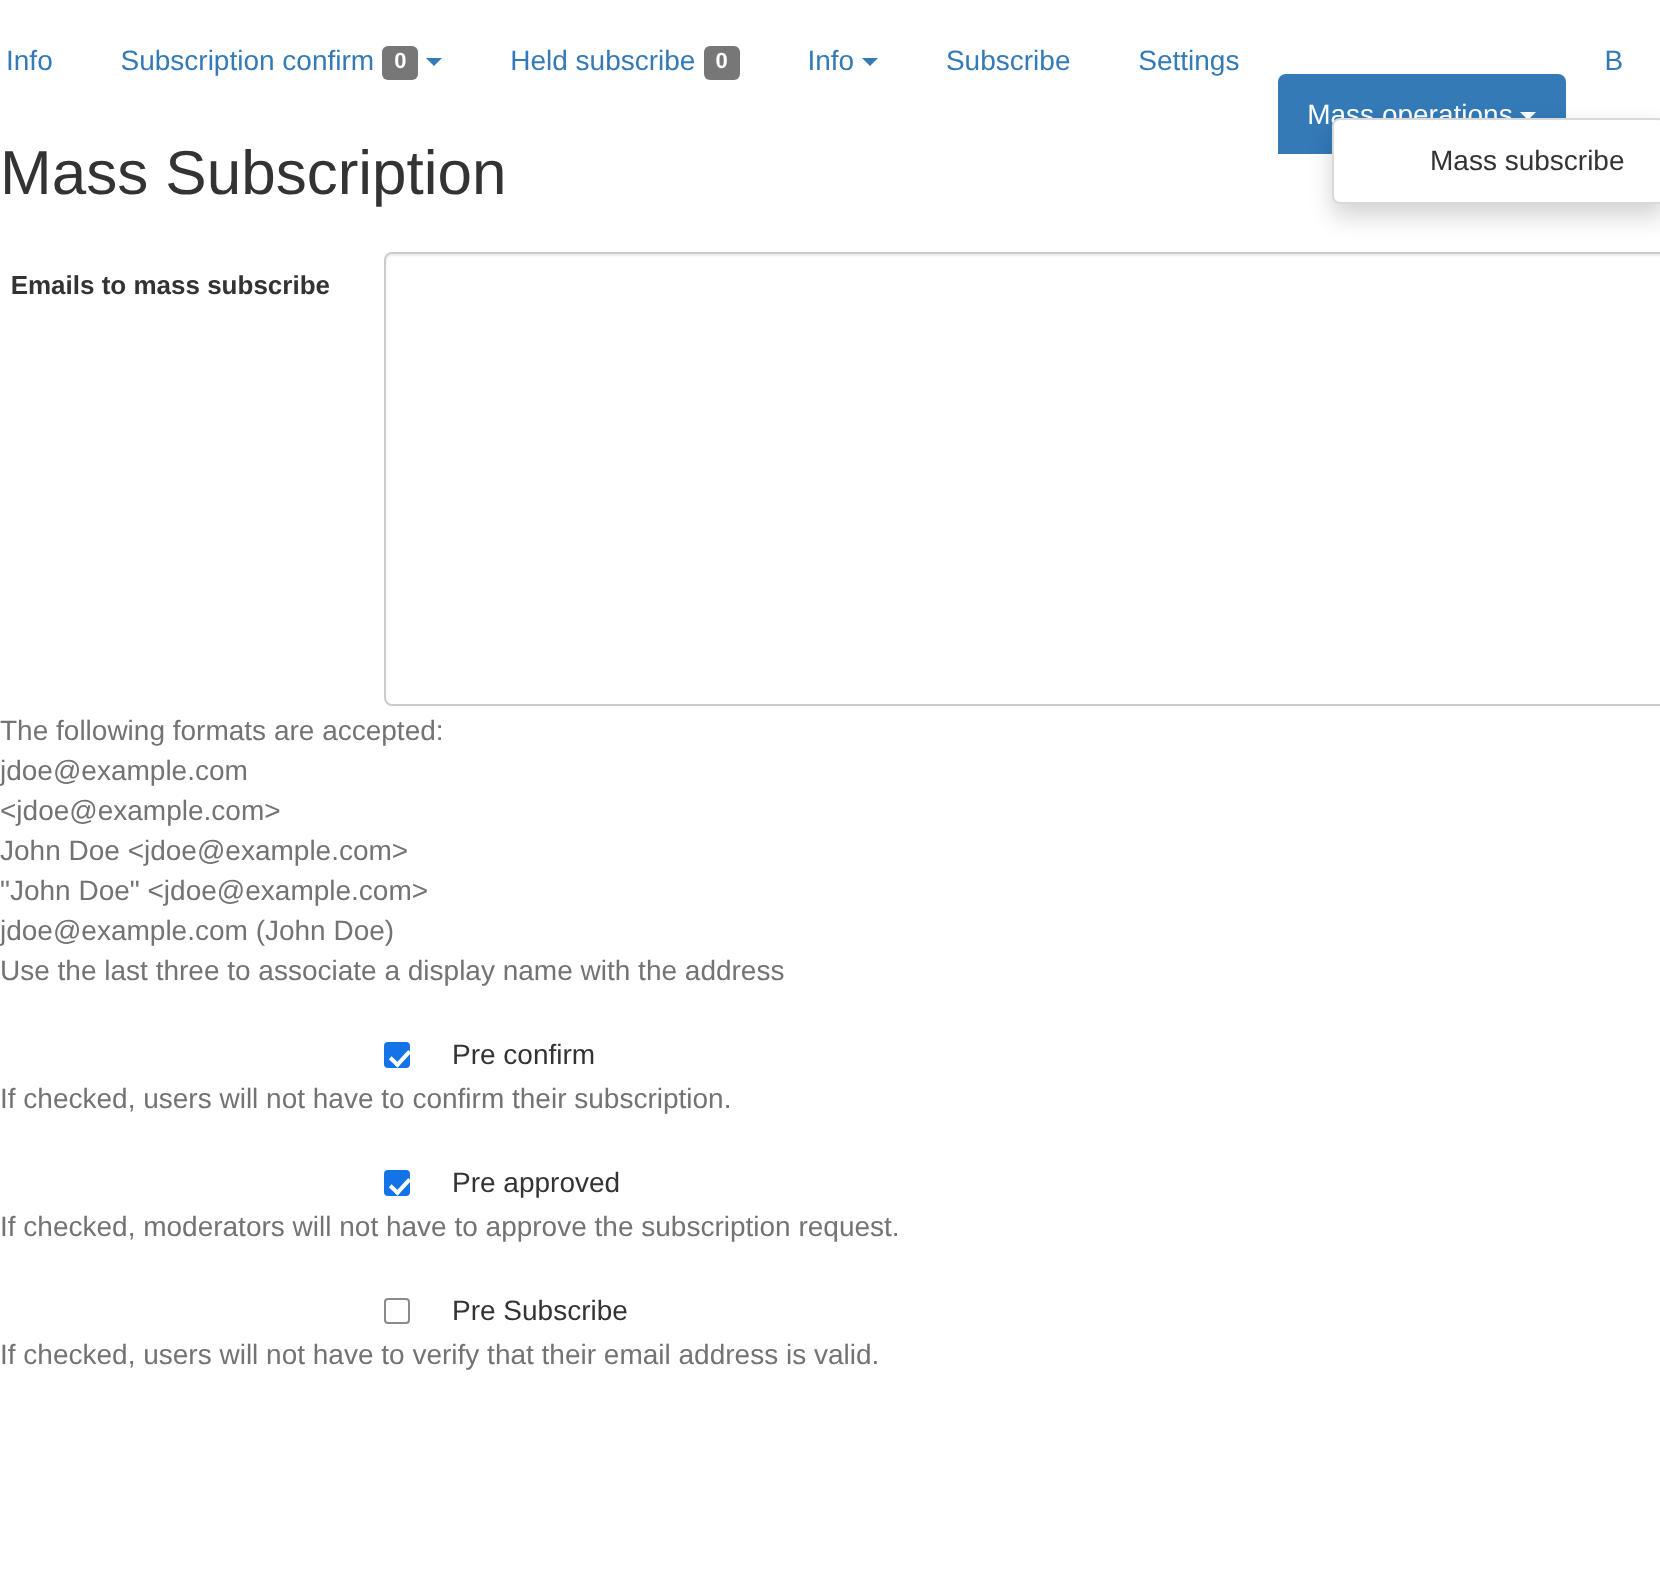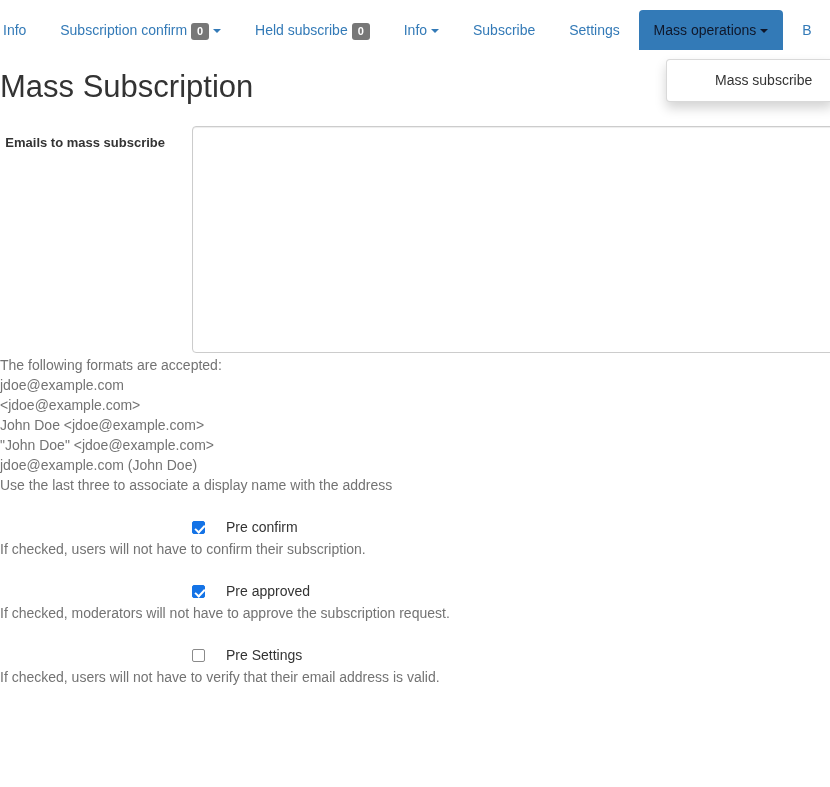--- a/index.html
+++ b/index.html
@@ -41,21 +41,22 @@
     font-size: 14px;
     color: #337ab7;
     text-decoration: none;
     line-height: 20px;
     border-radius: 4px 4px 0 0;
     vertical-align: top;
     cursor: pointer;
   }
   .nav-item.active {
     background: #337ab7;
-    color: #0f172a;
+    color: #ffffff;
+    margin-top: 27px;
   }
   .badge {
     display: inline-block;
     min-width: 10px;
     padding: 3px 6px;
     margin-left: 4px;
     font-size: 11px;
     font-weight: bold;
     line-height: 1;
     color: #ffffff;
@@ -290,21 +291,21 @@
       <div class="check-row">
         <div class="check-line">
           <span class="cb checked"></span><span class="cb-label">Pre approved</span>
         </div>
         <div class="check-help">If checked, moderators will not have to approve the subscription request.</div>
       </div>
 
       
       <div class="check-row">
         <div class="check-line">
-          <span class="cb"></span><span class="cb-label">Pre Settings</span>
+          <span class="cb"></span><span class="cb-label">Pre Subscribe</span>
         </div>
         <div class="check-help">If checked, users will not have to verify that their email address is valid.</div>
       </div>
 
 
     </div>
   </div>
 </div>
 
 </body></html>

